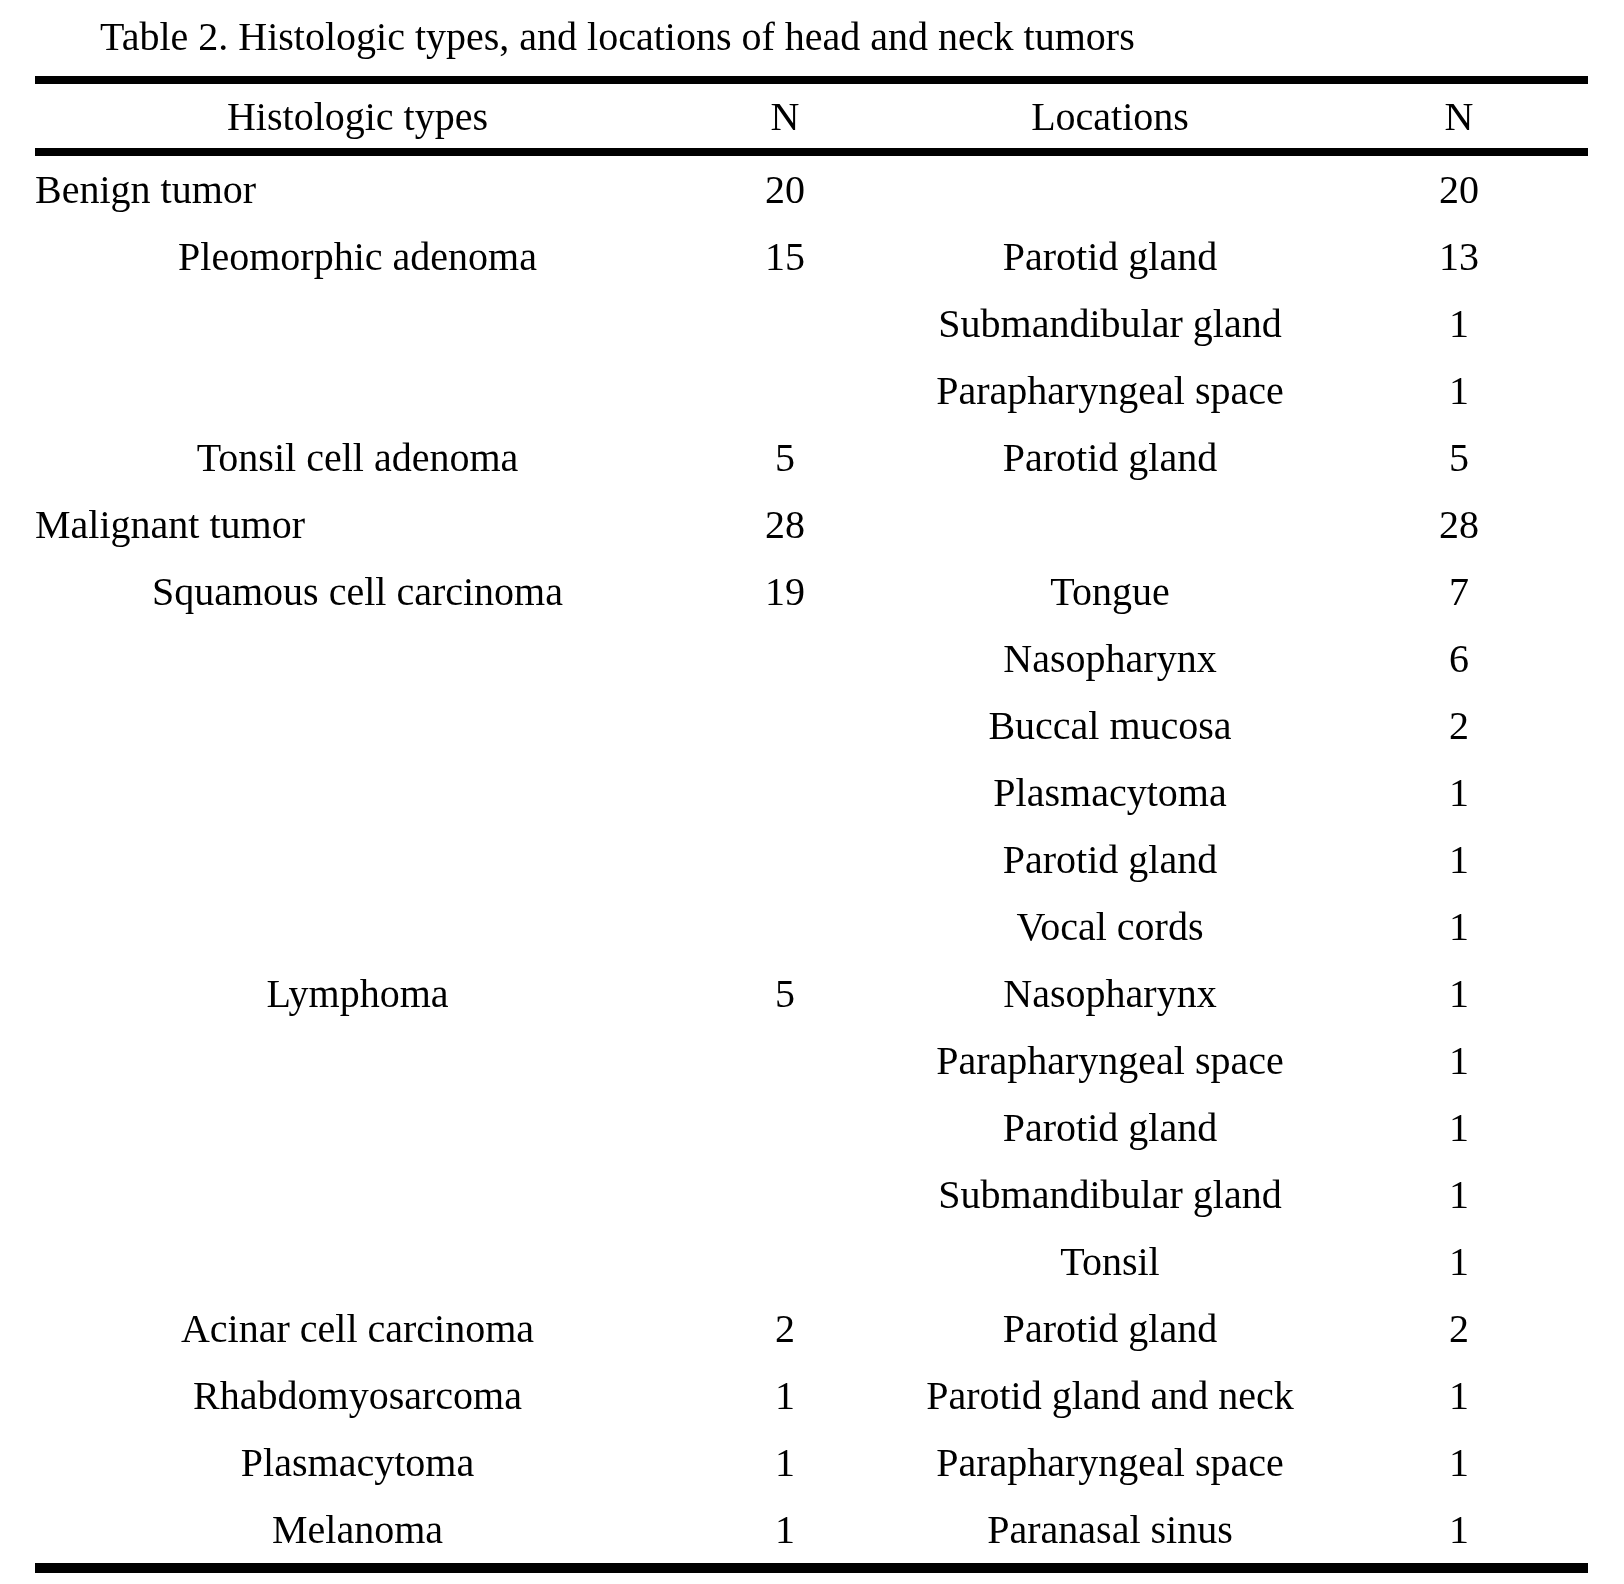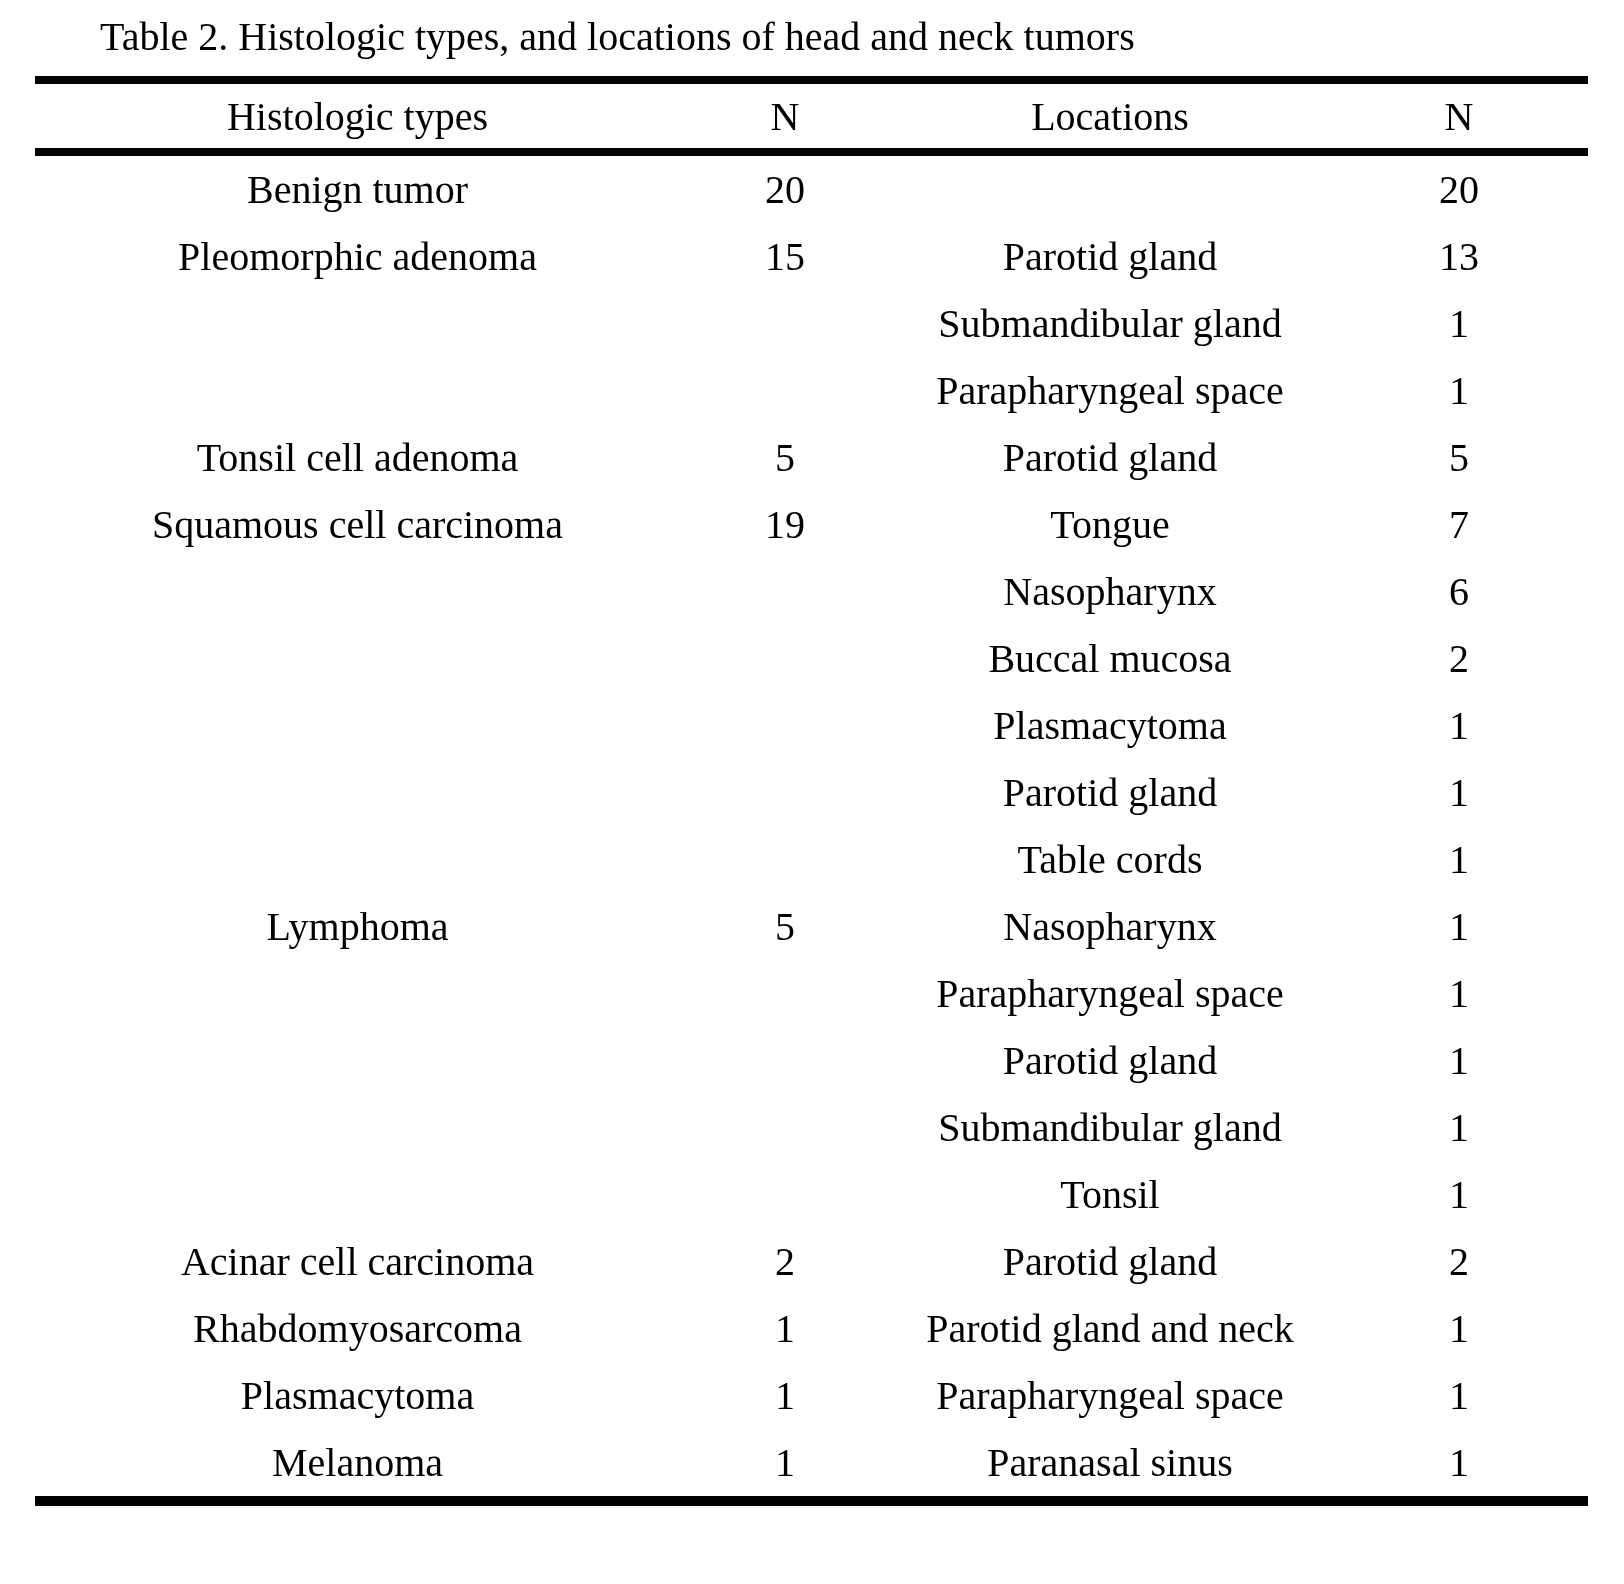--- a/index.html
+++ b/index.html
@@ -44,21 +44,21 @@
   }
   table.histology-table td {
     height: 67px;
     padding: 0;
     vertical-align: middle;
     text-align: center;
     white-space: nowrap;
     overflow: visible;
   }
   table.histology-table td.cat {
-    text-align: center;
+    text-align: left;
   }
 </style>
 </head>
 <body>
 
 <div id="page">
 
   <div class="table-title">Table 2. Histologic types, and locations of head and neck tumors</div>
 
   <table class="histology-table">
@@ -101,20 +101,26 @@
           <td>Parapharyngeal space</td>
           <td>1</td>
         </tr>
         <tr>
           <td class="sub">Tonsil cell adenoma</td>
           <td>5</td>
           <td>Parotid gland</td>
           <td>5</td>
         </tr>
         <tr>
+          <td class="cat">Malignant tumor</td>
+          <td>28</td>
+          <td></td>
+          <td>28</td>
+        </tr>
+        <tr>
           <td class="sub">Squamous cell carcinoma</td>
           <td>19</td>
           <td>Tongue</td>
           <td>7</td>
         </tr>
         <tr>
           <td class="sub"></td>
           <td></td>
           <td>Nasopharynx</td>
           <td>6</td>
@@ -133,21 +139,21 @@
         </tr>
         <tr>
           <td class="sub"></td>
           <td></td>
           <td>Parotid gland</td>
           <td>1</td>
         </tr>
         <tr>
           <td class="sub"></td>
           <td></td>
-          <td>Table cords</td>
+          <td>Vocal cords</td>
           <td>1</td>
         </tr>
         <tr>
           <td class="sub">Lymphoma</td>
           <td>5</td>
           <td>Nasopharynx</td>
           <td>1</td>
         </tr>
         <tr>
           <td class="sub"></td>

